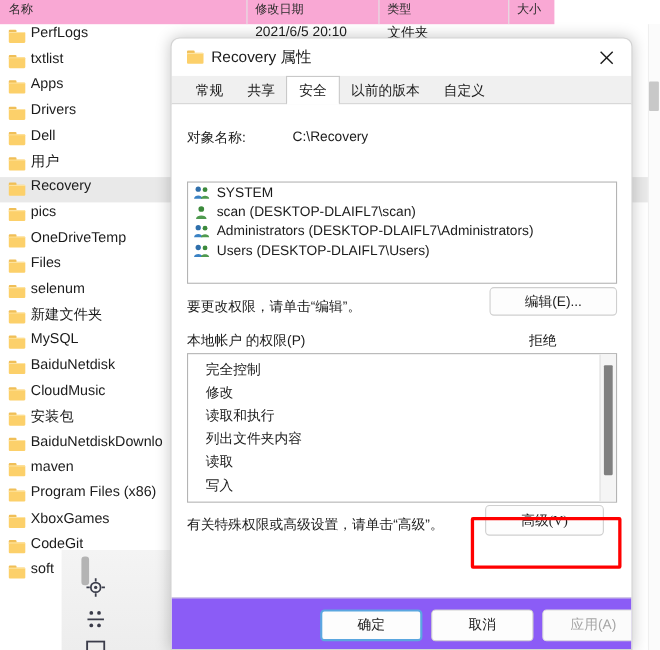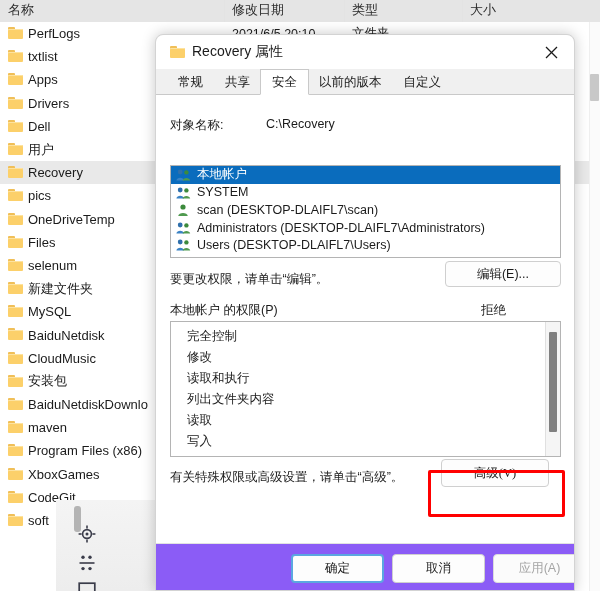--- a/index.html
+++ b/index.html
@@ -8,29 +8,29 @@
     width: 600px; height: 591px;
     overflow: hidden;
     font-family: "Liberation Sans", "DejaVu Sans", sans-serif;
     background: #ffffff;
   }
   #root { position: relative; width: 600px; height: 591px; background:#fff; }
 
   
   .explorer { position:absolute; inset:0; background:#ffffff; }
   .col-header {
-    position:absolute; left:0; top:0; width:600px; height:22px;
-    background:#e5e5e5; color:#2c2c2c; font-size:13px;
+    position:absolute; left:0; top:0; width:504px; height:22px;
+    background:#f9a8d4; color:#2c2c2c; font-size:11px;
   }
   .col-header .ch { position:absolute; top:1px; white-space:nowrap; }
   .col-header .sep { position:absolute; top:0px; width:1px; height:22px; background:#e3e3e3; }
 
   .filelist { position:absolute; left:0; top:22px; width:600px; height:480px; }
   .frow {
-    position:relative; height:23.2px; display:flex; align-items:center;
+    position:relative; height:23.2px; display:flex; 
     padding-left:28px; font-size:13px; color:#1b1b1b; white-space:nowrap;
   }
   .frow.sel { background:#e9e9e9; }
   .frow .folder {
     position:absolute; left:8px; top:5px; width:15px; height:12px;
   }
   .frow .folder::before{
     content:""; position:absolute; left:0; top:0; width:7px; height:3px;
     background:#f0bf58; border-radius:1px 1px 0 0;
   }
@@ -288,29 +288,20 @@
       </div>
 
     <div class="body">
       <div class="content">
 
         <div class="label" style="left:14px; top:22px;">对象名称:</div>
         <div class="label" style="left:110px; top:22px;">C:\Recovery</div>
 
 
         <div class="listbox" style="left:14px; top:70px; width:391px; height:93px;" id="grouplist">
-            <div class="li sel">
-              <span class="uico"><svg width="15" height="14" viewBox="0 0 15 14">
-                  <circle cx="4.2" cy="4" r="2.4" fill="#2f6fab"></circle>
-                  <path d="M0.4 12.6 C0.8 8.9 7.6 8.9 8 12.6 Z" fill="#3a82c4"></path>
-                  <circle cx="10.4" cy="4.4" r="2.2" fill="#3c8a3c"></circle>
-                  <path d="M6.6 12.6 C7 9.2 13.8 9.2 14.2 12.6 Z" fill="#4f9a4f"></path>
-                </svg></span>
-              <span>本地帐户</span>
-            </div>
             <div class="li">
               <span class="uico"><svg width="15" height="14" viewBox="0 0 15 14">
                   <circle cx="4.2" cy="4" r="2.4" fill="#2f6fab"></circle>
                   <path d="M0.4 12.6 C0.8 8.9 7.6 8.9 8 12.6 Z" fill="#3a82c4"></path>
                   <circle cx="10.4" cy="4.4" r="2.2" fill="#3c8a3c"></circle>
                   <path d="M6.6 12.6 C7 9.2 13.8 9.2 14.2 12.6 Z" fill="#4f9a4f"></path>
                 </svg></span>
               <span>SYSTEM</span>
             </div>
             <div class="li">

